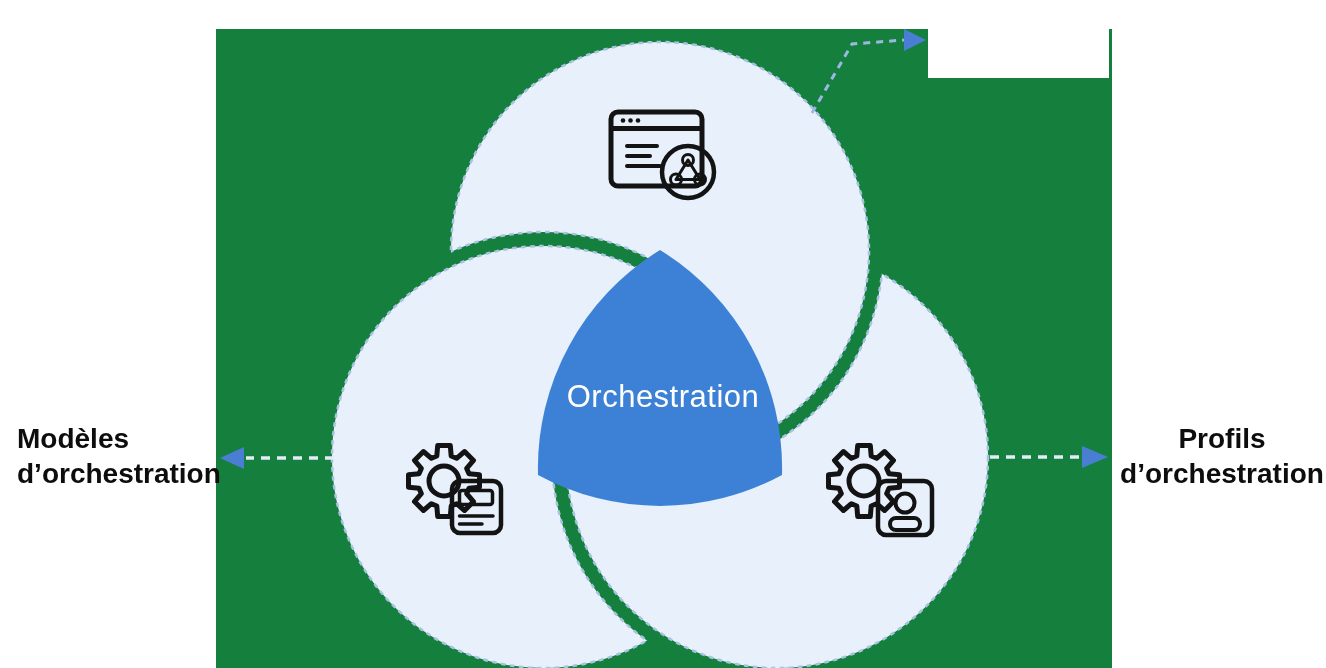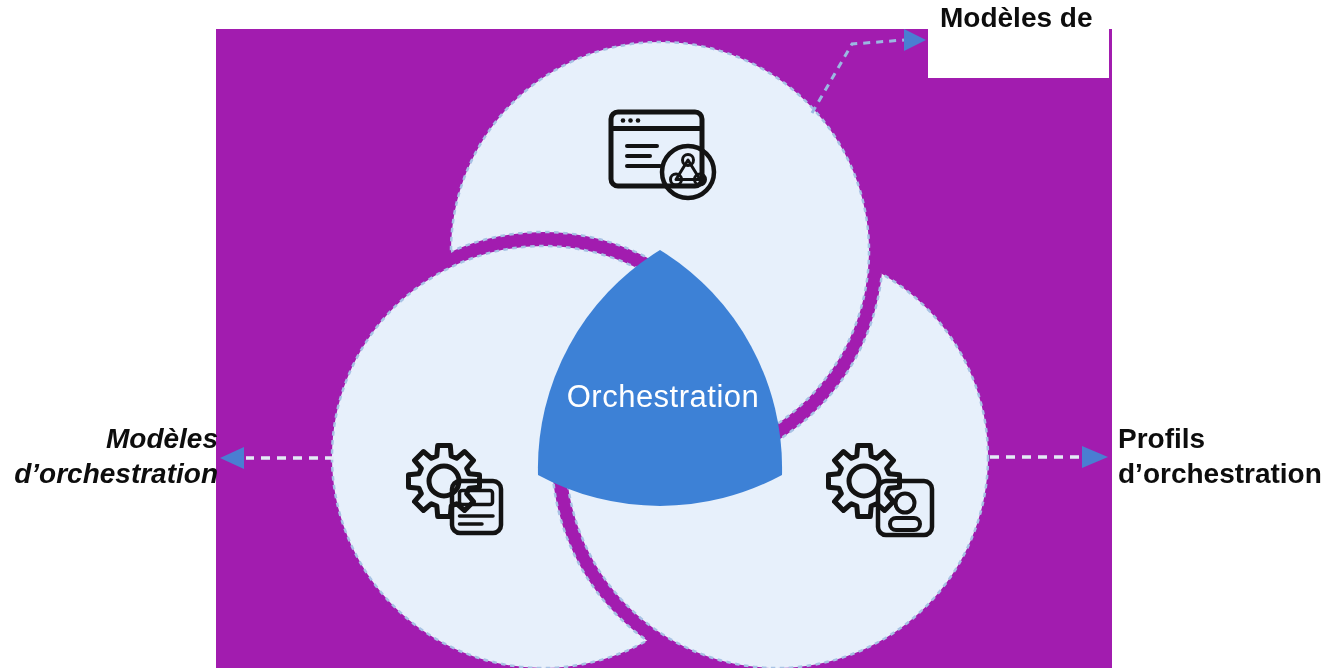--- a/index.html
+++ b/index.html
@@ -1,21 +1,21 @@
 <!DOCTYPE html>
 <html><head>
 <meta charset="utf-8">
 <style>
   html,body{margin:0;padding:0;}
   body{
     width:1326px;height:668px;overflow:hidden;background:#ffffff;
     font-family:"Liberation Sans", sans-serif;
   }
   .stage{position:relative;width:1326px;height:668px;background:#ffffff;}
-  .panel{position:absolute;left:216px;top:29px;width:896px;height:639px;background:#a21caf;}
+  .panel{position:absolute;left:216px;top:29px;width:896px;height:639px;background:#15803d;}
   .panel svg{position:absolute;left:0;top:0;display:block;}
 
   
   .vc{fill:#e7f0fb;stroke:#a8c2e4;stroke-width:2.5;stroke-dasharray:4.5 4.5;}
   .cutedge{fill:none;stroke:#a8c2e4;stroke-width:2.5;stroke-dasharray:4.5 4.5;}
 
   
   .ik{stroke:#131313;fill:none;stroke-linecap:round;stroke-linejoin:round;}
 
   
@@ -25,22 +25,22 @@
     letter-spacing:0.5px;
   }
 
   
   .label{position:absolute;color:#0d0d0d;font-weight:700;font-size:28px;line-height:35px;}
   .label span{display:block;}
   .label-top{
     left:928px;top:-2px;width:181px;height:80px;
     background:#ffffff;padding:2px 0 0 12px;box-sizing:border-box;
   }
-  .label-left{left:4px;top:421px;width:214px;text-align:right;font-style:italic;}
-  .label-right{left:1118px;top:421px;width:208px;text-align:left;}
+  .label-left{left:17px;top:421px;width:214px;text-align:left;}
+  .label-right{left:1118px;top:421px;width:208px;text-align:center;}
 </style>
 </head>
 <body>
 
 <div class="stage">
 
   <div class="panel">
     <svg width="896" height="639" viewBox="0 0 896 639">
       <defs>
         <clipPath id="clipTop">
@@ -132,21 +132,20 @@
           <circle cx="689" cy="474" r="9.5" class="ik" stroke-width="4"></circle>
           <rect x="674" y="489" width="30" height="12" rx="6" class="ik" stroke-width="4"></rect>
         </g>
       </g>
     </svg>
 
     <div class="center-label">Orchestration</div>
   </div>
 
   <div class="label label-top">
-    <span>Modèles de</span>
   </div>
 
   <div class="label label-left">
     <span>Modèles</span>
     <span>d’orchestration</span>
   </div>
 
   <div class="label label-right">
     <span>Profils</span>
     <span>d’orchestration</span>

